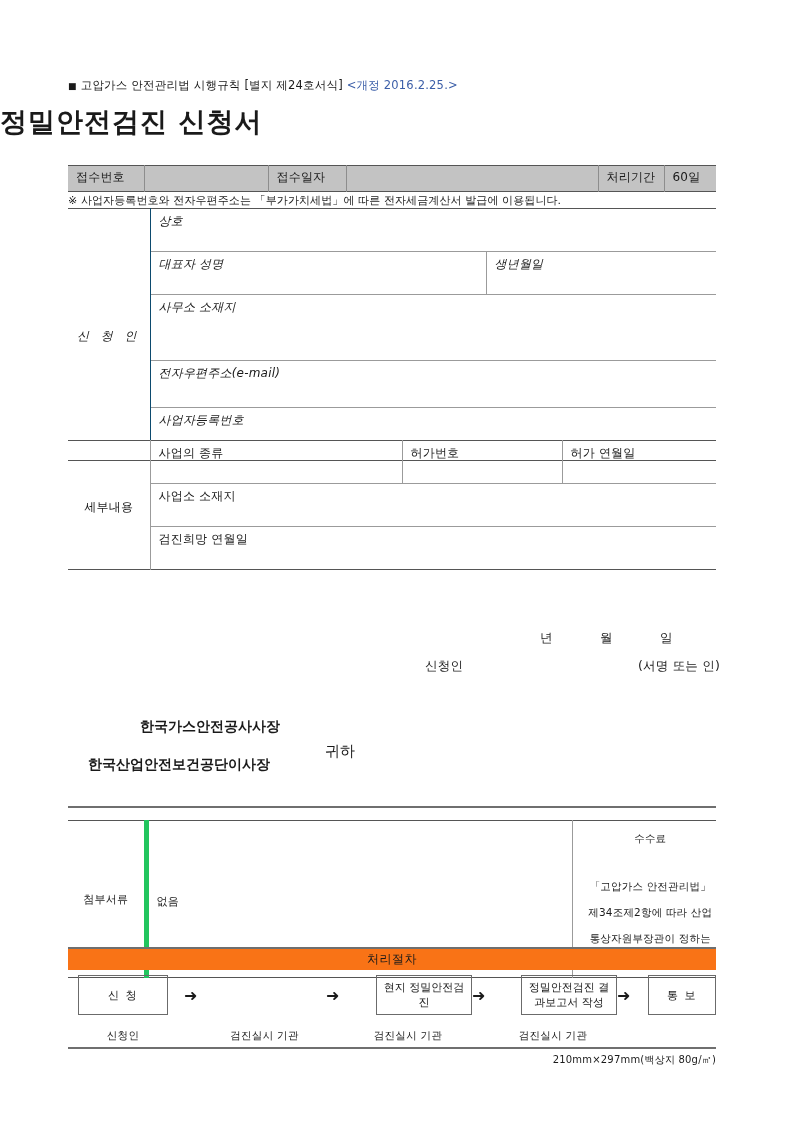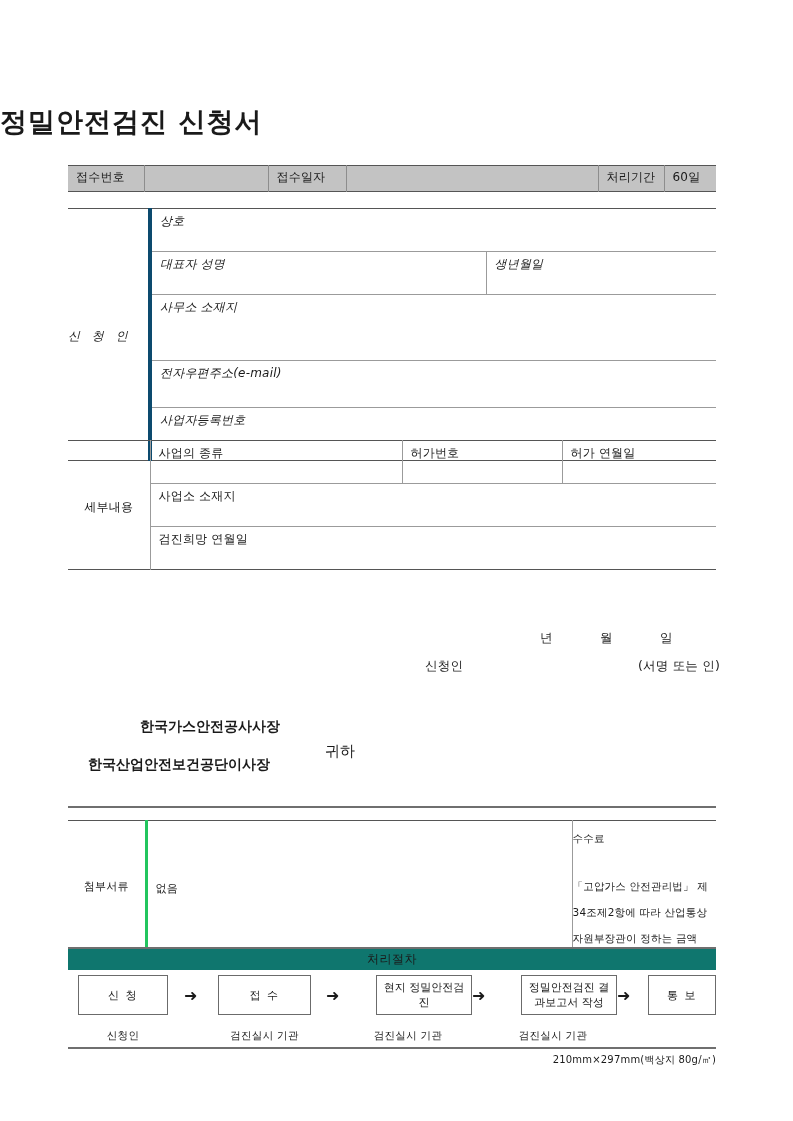--- a/index.html
+++ b/index.html
@@ -100,22 +100,23 @@
     width: 648px;
     border-top: 1.6px solid #555;
     border-bottom: 1.6px solid #555;
   }
   #applicant-table td {
     border-bottom: 1px solid #9b9b9b;
     font-style: italic;
   }
   #applicant-table tr:last-child td { border-bottom: none; }
   #applicant-table td.label-cell {
-    border-right: 4px solid #0c4a6e;
+    border-right: 1px solid #0c4a6e;
     border-bottom: none;
+    text-align: center;
     vertical-align: middle;
     letter-spacing: 4px;
     padding-left: 0;
     padding-right: 0;
   }
   #applicant-table td.sub-div {
     border-left: 1px solid #9b9b9b;
   }
   .phone-line {
     position: absolute;
@@ -230,47 +231,48 @@
     border-top: 1.6px solid #555;
     border-bottom: 1.6px solid #555;
   }
   #attach-table td {
     vertical-align: middle;
     font-size: 11px;
     height: 108px;
   }
   #attach-table td.attach-label {
     text-align: center;
-    border-right: 3px solid #22c55e;
+    border-right: 5px solid #22c55e;
     padding: 0;
   }
   #attach-table td.attach-value {
     border-right: 1px solid #9b9b9b;
     padding-left: 8px;
   }
   #attach-table td.fee-cell {
     padding: 0;
     vertical-align: top;
   }
   .fee-inner {
-    text-align: left;
+    text-align: center;
     font-size: 10.5px;
     line-height: 26px;
     padding-top: 4px;
+    padding-left: 12px;
   }
   .fee-title { display: block; margin-bottom: 22px; }
 
   
   #flow-bar {
     position: absolute;
     left: 68px;
     top: 947px;
     width: 648px;
     height: 21px;
-    background: #0f766e;
+    background: #f97316;
     border-top: 2.2px solid #6f6f6f;
     text-align: center;
     font-size: 12px;
     line-height: 21px;
     letter-spacing: 0.5px;
   }
   #flow-row {
     position: absolute;
     left: 68px;
     top: 975px;
@@ -318,20 +320,24 @@
     letter-spacing: 0.2px;
     white-space: nowrap;
     text-align: right;
   }
 </style>
 </head>
 <body>
 
 <div class="page">
 
+  <div class="form-ref">
+    <span class="sq">■</span><span>고압가스 안전관리법 시행규칙 [별지 제24호서식]</span>
+    <span class="rev">&lt;개정 2016.2.25.&gt;</span>
+  </div>
 
   <div class="doc-title">정밀안전검진 신청서</div>
 
 
   <table class="tbl" id="receipt-table">
     <colgroup>
       <col style="width:76px">
         <col style="width:124px">
       <col style="width:78px">
         <col style="width:252px">
@@ -343,20 +349,21 @@
         <td class="first">접수번호</td>
         <td></td>
         <td>접수일자</td>
         <td></td>
         <td>처리기간</td>
         <td>60일</td>
       </tr>
     </tbody>
   </table>
 
+  <div class="note note-2">※ 사업자등록번호와 전자우편주소는 「부가가치세법」에 따른 전자세금계산서 발급에 이용됩니다.</div>
 
   <table class="tbl" id="applicant-table">
     <colgroup>
       <col style="width:82px">
         <col style="width:336px">
         <col style="width:230px">
     </colgroup>
     <tbody>
       <tr>
         <td class="label-cell" rowspan="6">신 청 인</td>
@@ -438,21 +445,20 @@
         </td>
       </tr>
     </tbody>
   </table>
 
   <div id="flow-bar">처리절차</div>
 
   <div id="flow-row">
     <div class="flow-step" style="left:10px;  width:90px;">신 청</div>
     <div class="flow-arrow" style="left:116px;">➜</div>
-    <div class="flow-step" style="left:150px; width:93px;">접 수</div>
     <div class="flow-arrow" style="left:258px;">➜</div>
     <div class="flow-step wrap" style="left:292px; width:96px;">현지 정밀안전검진</div>
     <div class="flow-arrow" style="left:404px;">➜</div>
     <div class="flow-step wrap" style="left:437px; width:96px;">정밀안전검진 결과보고서 작성</div>
     <div class="flow-arrow" style="left:549px;">➜</div>
     <div class="flow-step" style="left:580px; width:68px;">통 보</div>
   </div>
 
   <div class="flow-actor" style="left:78px;  width:90px;">신청인</div>
   <div class="flow-actor" style="left:218px; width:93px;">검진실시 기관</div>

